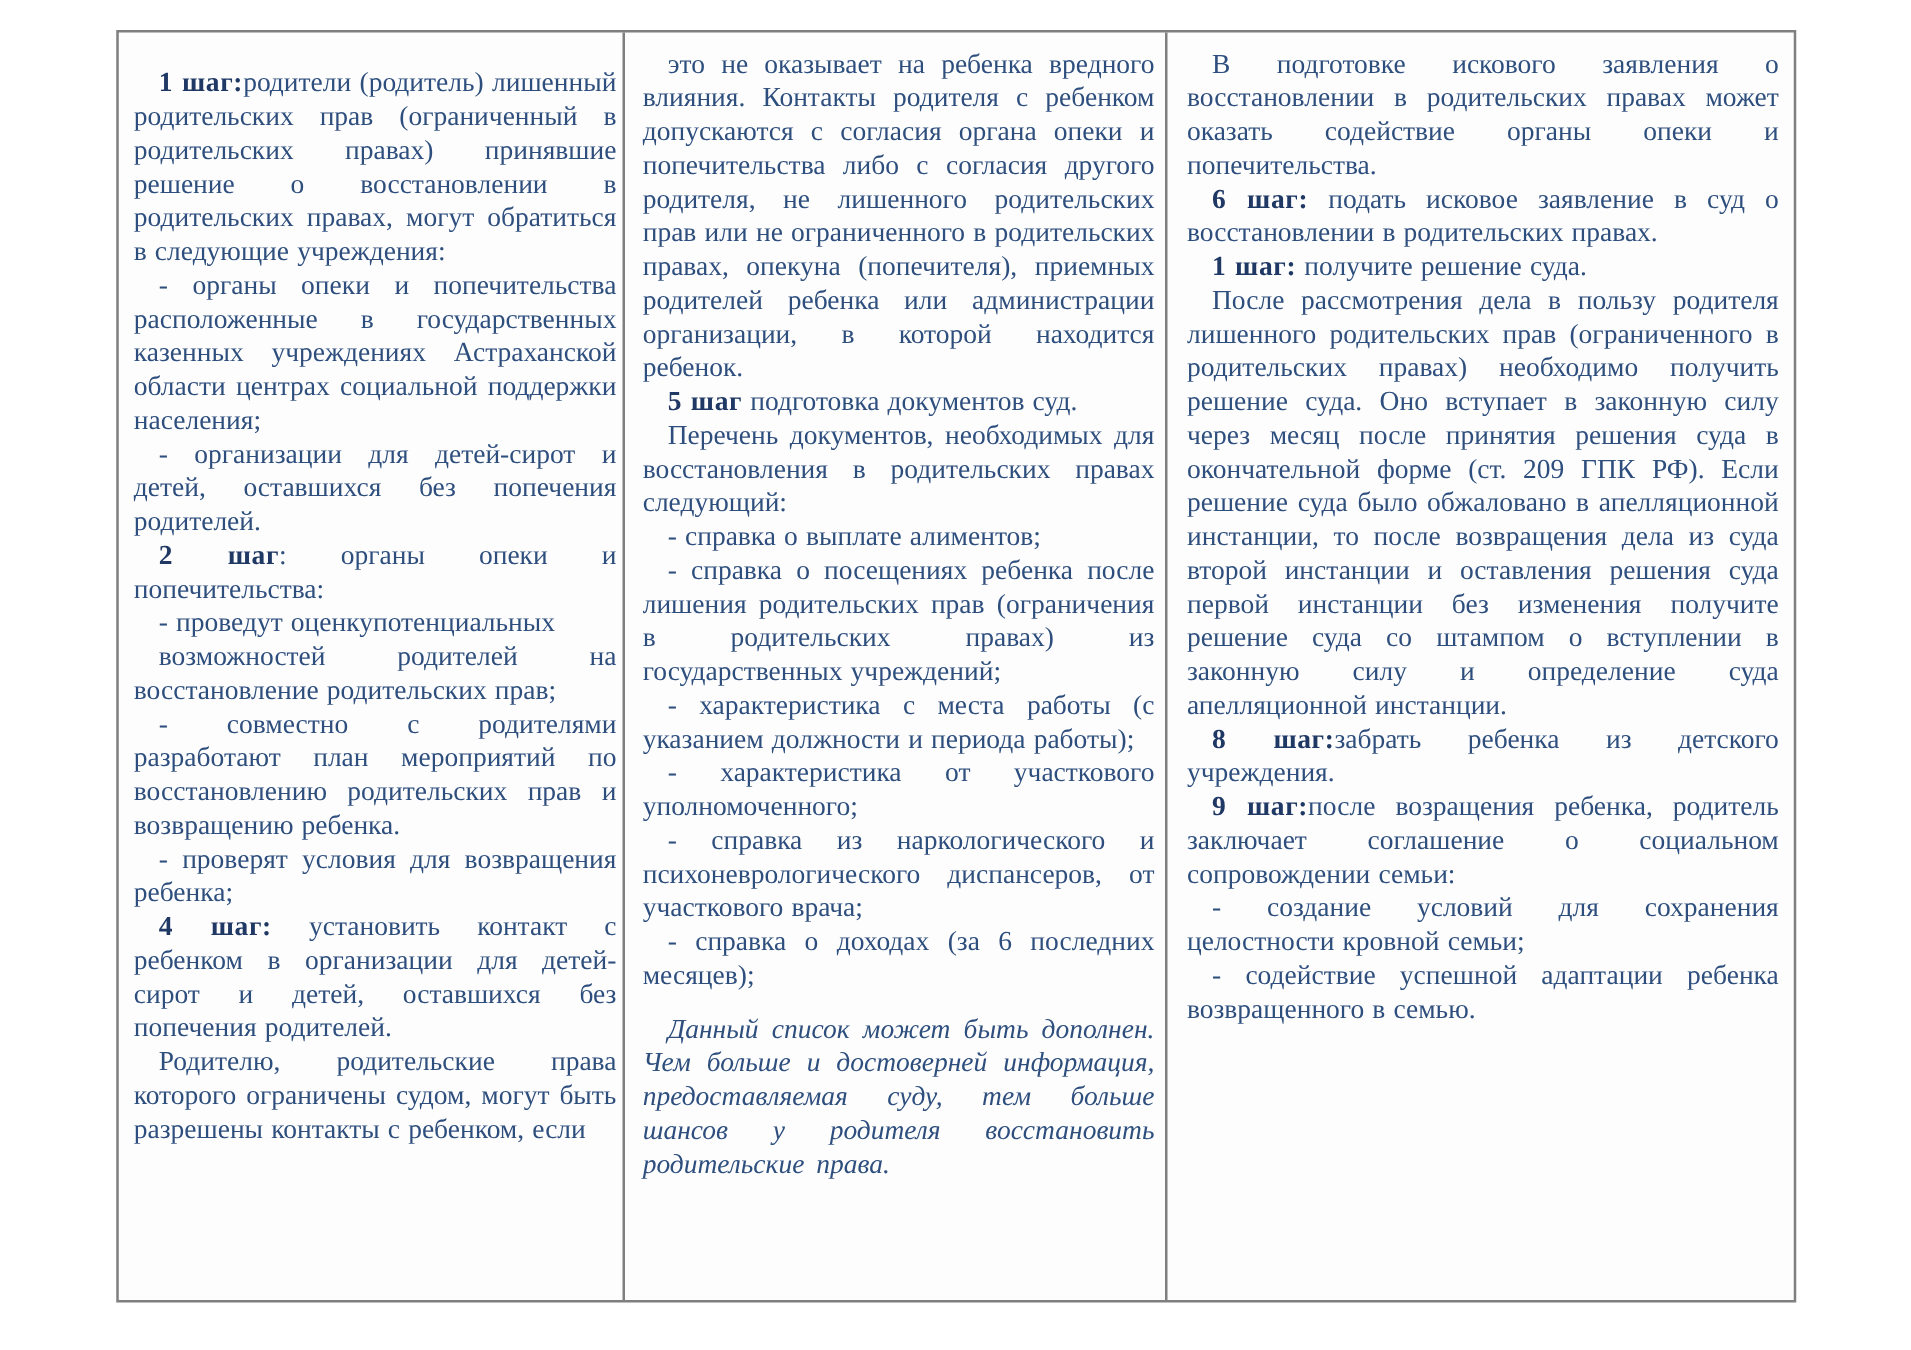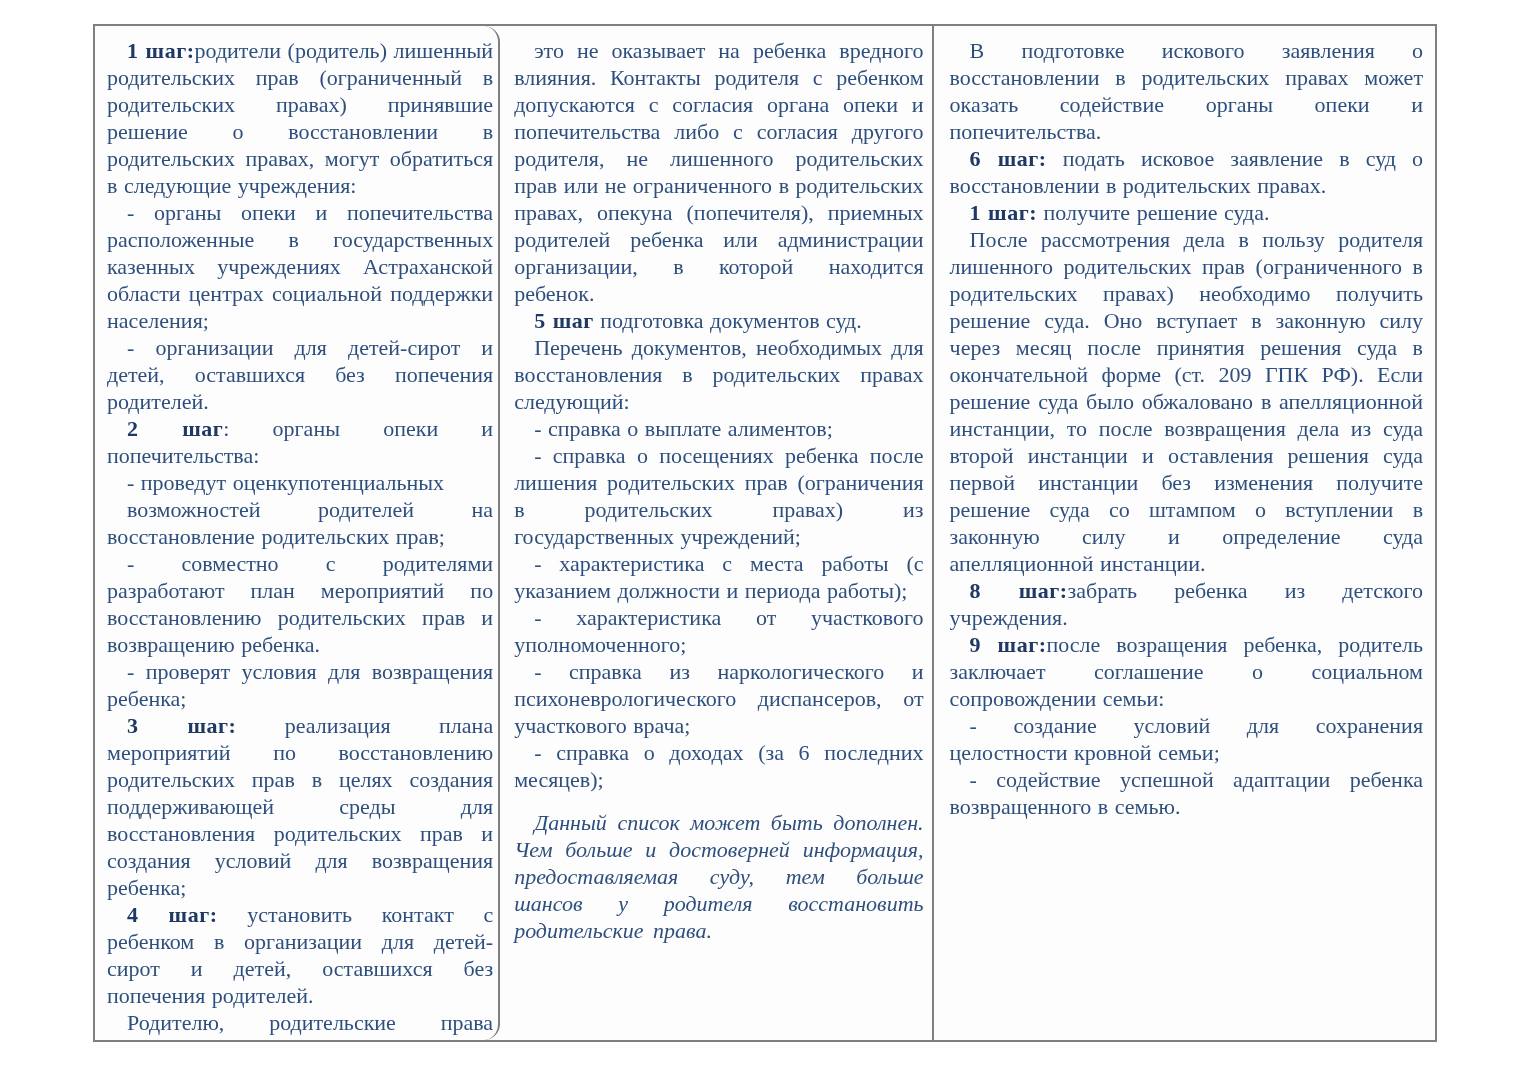--- a/index.html
+++ b/index.html
@@ -20,21 +20,21 @@
     box-sizing: border-box;
     border: 2px solid #7f7f7f;
     display: flex;
     background: #fdfdfd;
   }
   .cell {
     box-sizing: border-box;
     height: 100%;
     overflow: hidden;
   }
-  .cell-1 { width: 417px; border-right: 2px solid #7f7f7f; padding: 11px 5px 0 12px; border-radius: 16px; }
+  .cell-1 { width: 417px; border-right: 2px solid #7f7f7f; padding: 26px 5px 0 12px; }
   .cell-2 { width: 446px; border-right: 2px solid #7f7f7f; padding: 11px 8px 0 14px; }
   .cell-3 { width: 516px; padding: 11px 12px 0 16px; }
   .para {
     margin: 0;
     text-align: justify;
     text-indent: 20px;
     font-size: 22px;
     line-height: 27px;
     color: #2e4f7e;
     word-spacing: 1px;
@@ -56,21 +56,20 @@
   <div class="doc-table">
     <div class="cell cell-1">
         <p class="para"><b>1 шаг:</b>родители (родитель) лишенный родительских прав (ограниченный в родительских правах) принявшие решение о восстановлении в родительских правах, могут обратиться в следующие учреждения:</p>
         <p class="para">- органы опеки и попечительства расположенные в государственных казенных учреждениях Астраханской области центрах социальной поддержки населения;</p>
         <p class="para">- организации для детей-сирот и детей, оставшихся без попечения родителей.</p>
         <p class="para"><b>2 шаг</b>: органы опеки и попечительства:</p>
         <p class="para">- проведут оценкупотенциальных</p>
         <p class="para">возможностей родителей на восстановление родительских прав;</p>
         <p class="para">- совместно с родителями разработают план мероприятий по восстановлению родительских прав и возвращению ребенка.</p>
         <p class="para">- проверят условия для возвращения ребенка;</p>
-        <p class="para"><b>3 шаг:</b> реализация плана мероприятий по восстановлению родительских прав в целях создания поддерживающей среды для восстановления родительских прав и создания условий для возвращения ребенка;</p>
         <p class="para"><b>4 шаг:</b> установить контакт с ребенком в организации для детей-сирот и детей, оставшихся без попечения родителей.</p>
         <p class="para">Родителю, родительские права которого ограничены судом, могут быть разрешены контакты с ребенком, если</p>
       </div>
     <div class="cell cell-2">
         <p class="para" style="text-indent: 20px;">это не оказывает на ребенка вредного влияния. Контакты родителя с ребенком допускаются с согласия органа опеки и попечительства либо с согласия другого родителя, не лишенного родительских прав или не ограниченного в родительских правах, опекуна (попечителя), приемных родителей ребенка или администрации организации, в которой находится ребенок.</p>
         <p class="para"><b>5 шаг</b> подготовка документов суд.</p>
         <p class="para">Перечень документов, необходимых для восстановления в родительских правах следующий:</p>
         <p class="para">- справка о выплате алиментов;</p>
         <p class="para">- справка о посещениях ребенка после лишения родительских прав (ограничения в родительских правах) из государственных учреждений;</p>
         <p class="para">- характеристика с места работы (с указанием должности и периода работы);</p>

